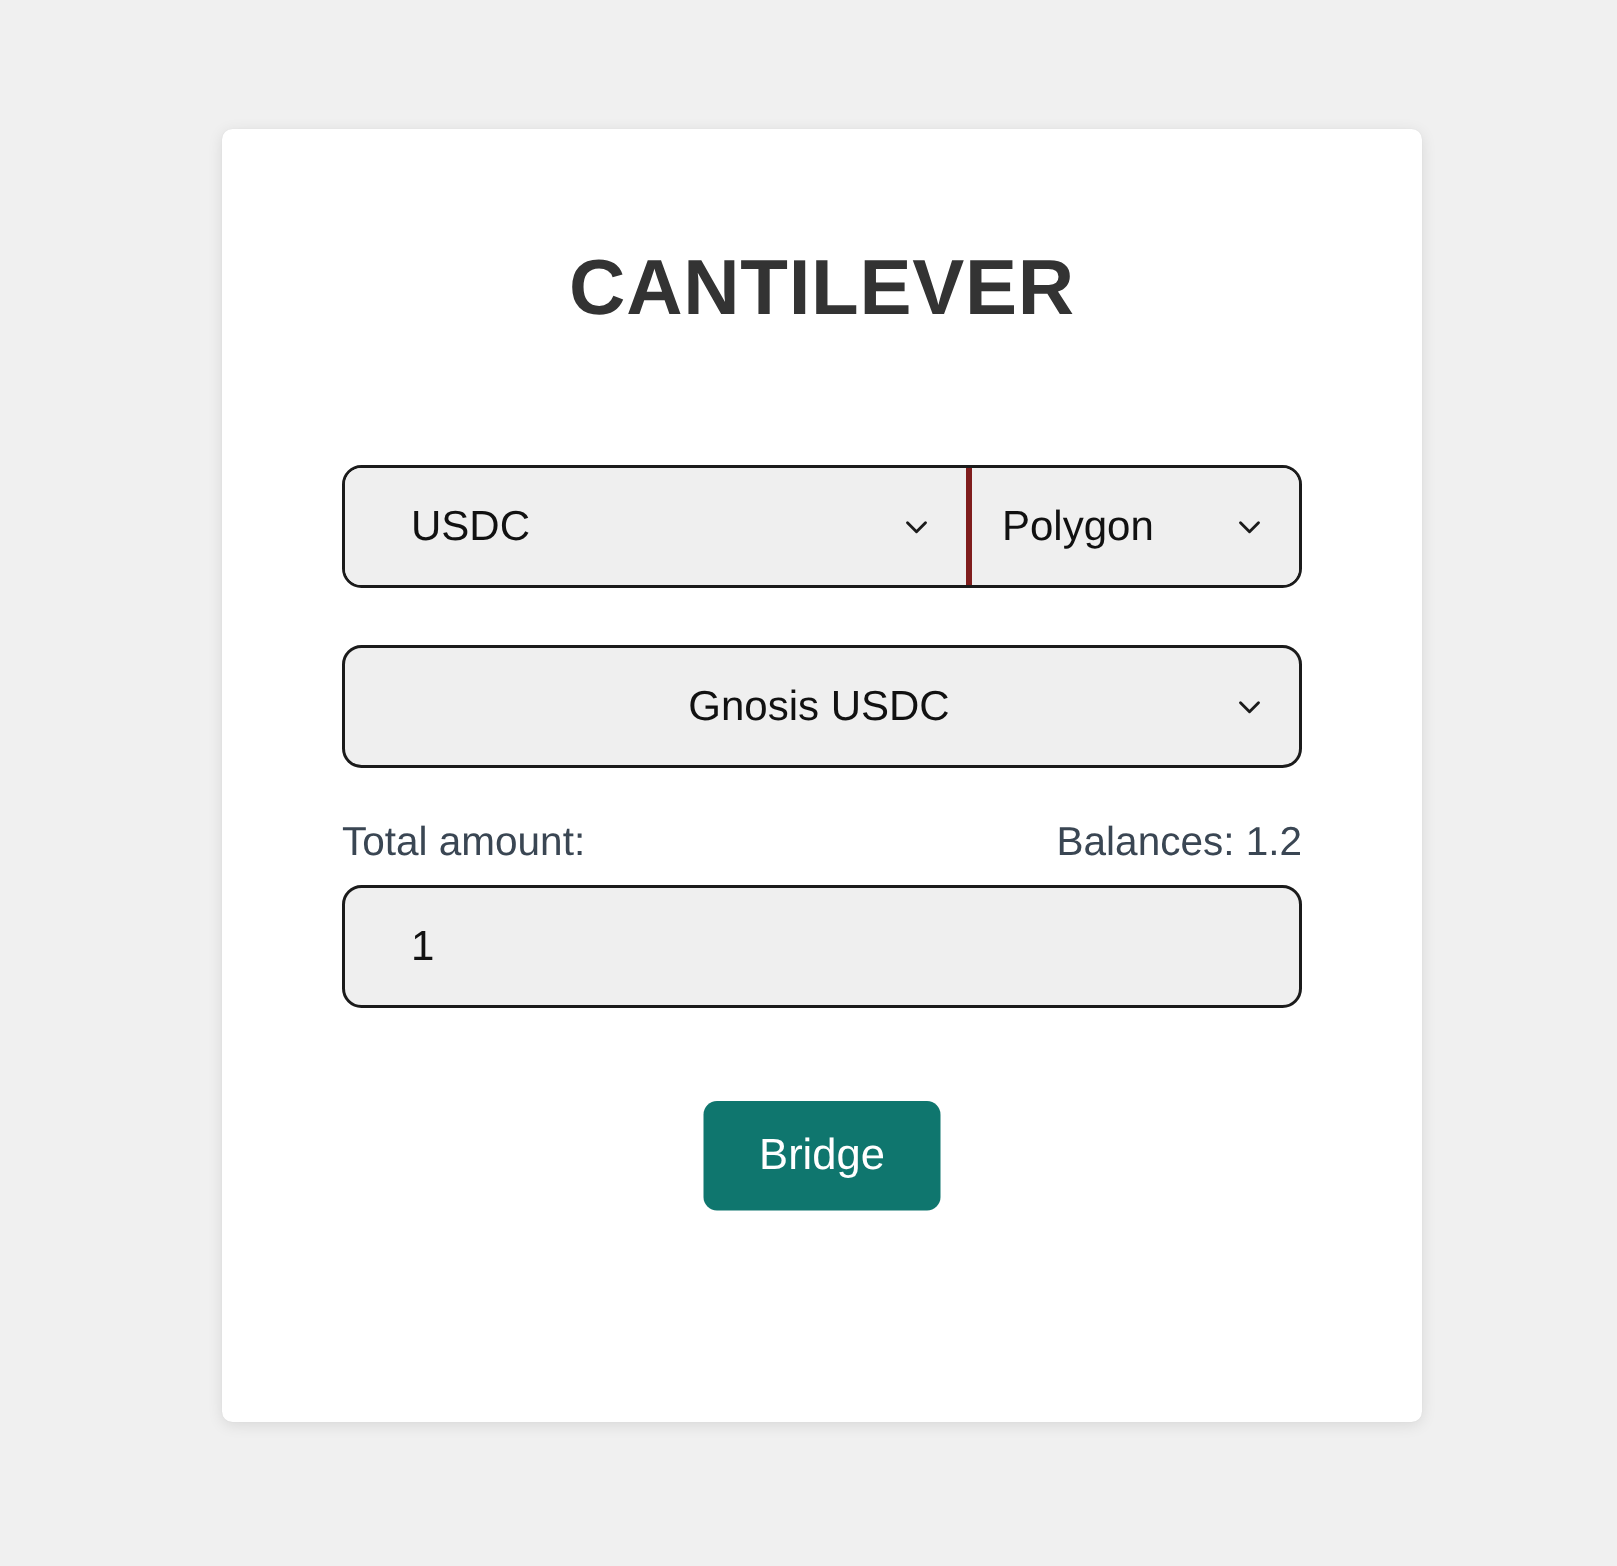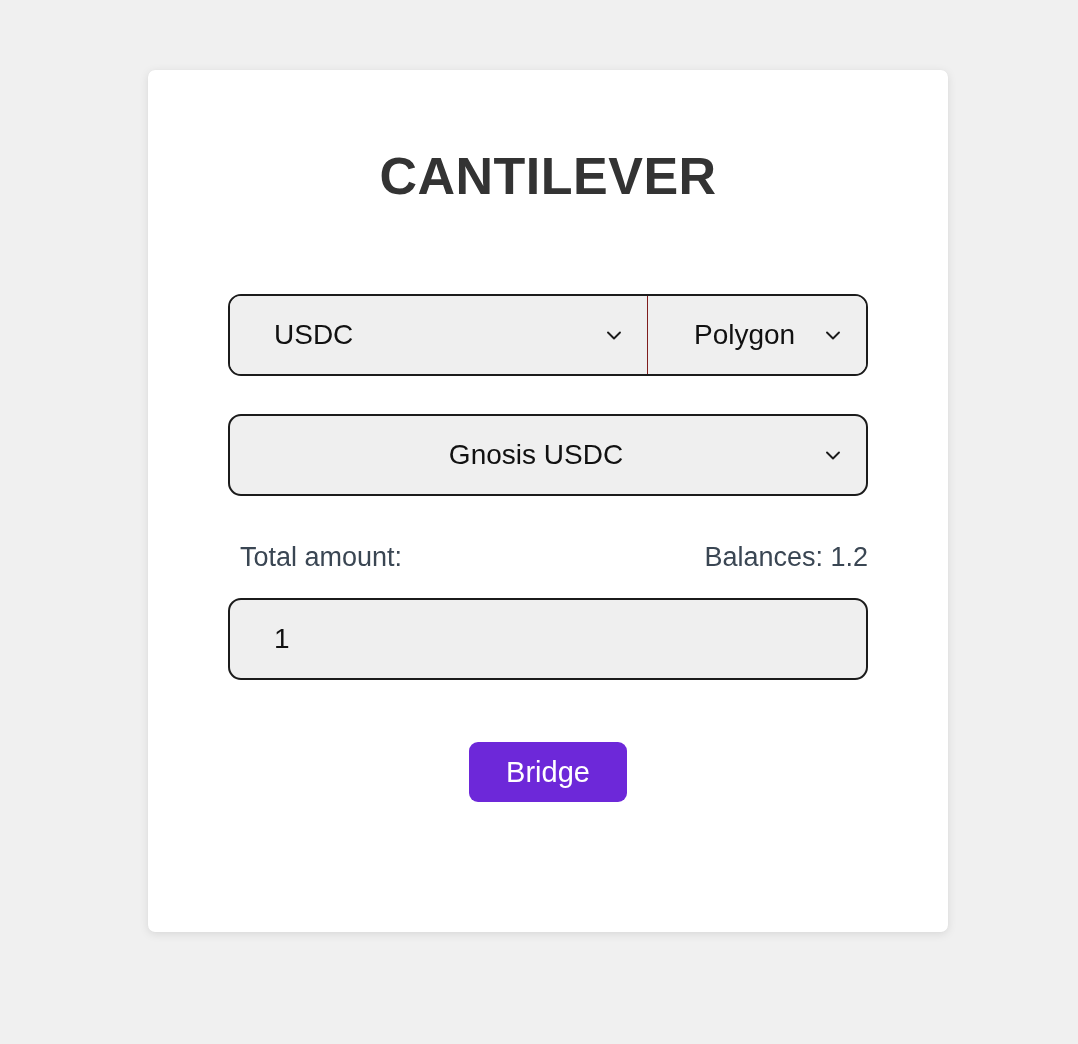--- a/index.html
+++ b/index.html
@@ -17,21 +17,21 @@
   .page {
     width: 1078px;
     height: 1044px;
     position: relative;
     box-sizing: border-box;
   }
 
   .card {
     position: absolute;
     left: 148px;
-    top: 70px;
+    top: 86px;
     width: 800px;
     height: 862px;
     background: #ffffff;
     border-radius: 7px;
     box-shadow: 0 2px 10px rgba(0,0,0,0.10), 0 0 1px rgba(0,0,0,0.06);
     box-sizing: border-box;
   }
 
   .app-title {
     position: absolute;
@@ -61,21 +61,21 @@
     margin: 0 0 15px 0;
     font-family: "Liberation Sans", sans-serif;
   }
 
   .label-row {
     display: flex;
     justify-content: space-between;
     align-items: baseline;
     margin-bottom: 15px;
   }
-  .label-row .field-label { margin: 12px; }
+  .label-row .field-label { margin: 0; }
 
   .balances {
     font-size: 27px;
     color: #3a4653;
     line-height: 1;
     font-family: "Liberation Sans", sans-serif;
   }
 
   
   .control {
@@ -101,38 +101,39 @@
   .split-row .seg {
     position: relative;
     display: flex;
     align-items: center;
     height: 100%;
     box-sizing: border-box;
     background: #efefef;
   }
   .split-row .seg-asset {
     flex: 0 0 418px;
-    border-right: 1px solid #7f1d1d;
+    border-right: 4px solid #7f1d1d;
     text-align: right;
   }
   .split-row .seg-chain {
     flex: 1 1 auto;
   }
 
   .seg-text,
   .control-text {
     font-size: 28px;
     color: #111111;
     line-height: 1;
     font-family: "Liberation Sans", sans-serif;
     white-space: nowrap;
+    padding-left: 20px;
   }
 
   .seg-asset .seg-text { padding-left: 44px; }
-  .seg-chain .seg-text { padding-left: 46px; }
+  .seg-chain .seg-text { }
 
   .control-text-center {
     width: 100%;
     text-align: center;
     padding-right: 24px;
     box-sizing: border-box;
   }
 
   .amount-value {
     padding-left: 44px;
@@ -156,30 +157,30 @@
   .gap-1 { height: 38px; }
   .gap-2 { height: 36px; }
 
   .actions {
     margin-top: 62px;
     display: flex;
     justify-content: center;
   }
 
   .bridge-button {
-    background: #6d28d9;
+    background: #0f766e;
     color: #ffffff;
     border: none;
     border-radius: 9px;
     font-size: 29px;
     font-family: "Liberation Sans", sans-serif;
     line-height: 1;
     padding: 0;
     width: 158px;
-    height: 60px;
+    height: 73px;
     cursor: pointer;
     display: flex;
     align-items: center;
     justify-content: center;
     text-align: center;
   }
 </style>
 </head>
 <body>
 

